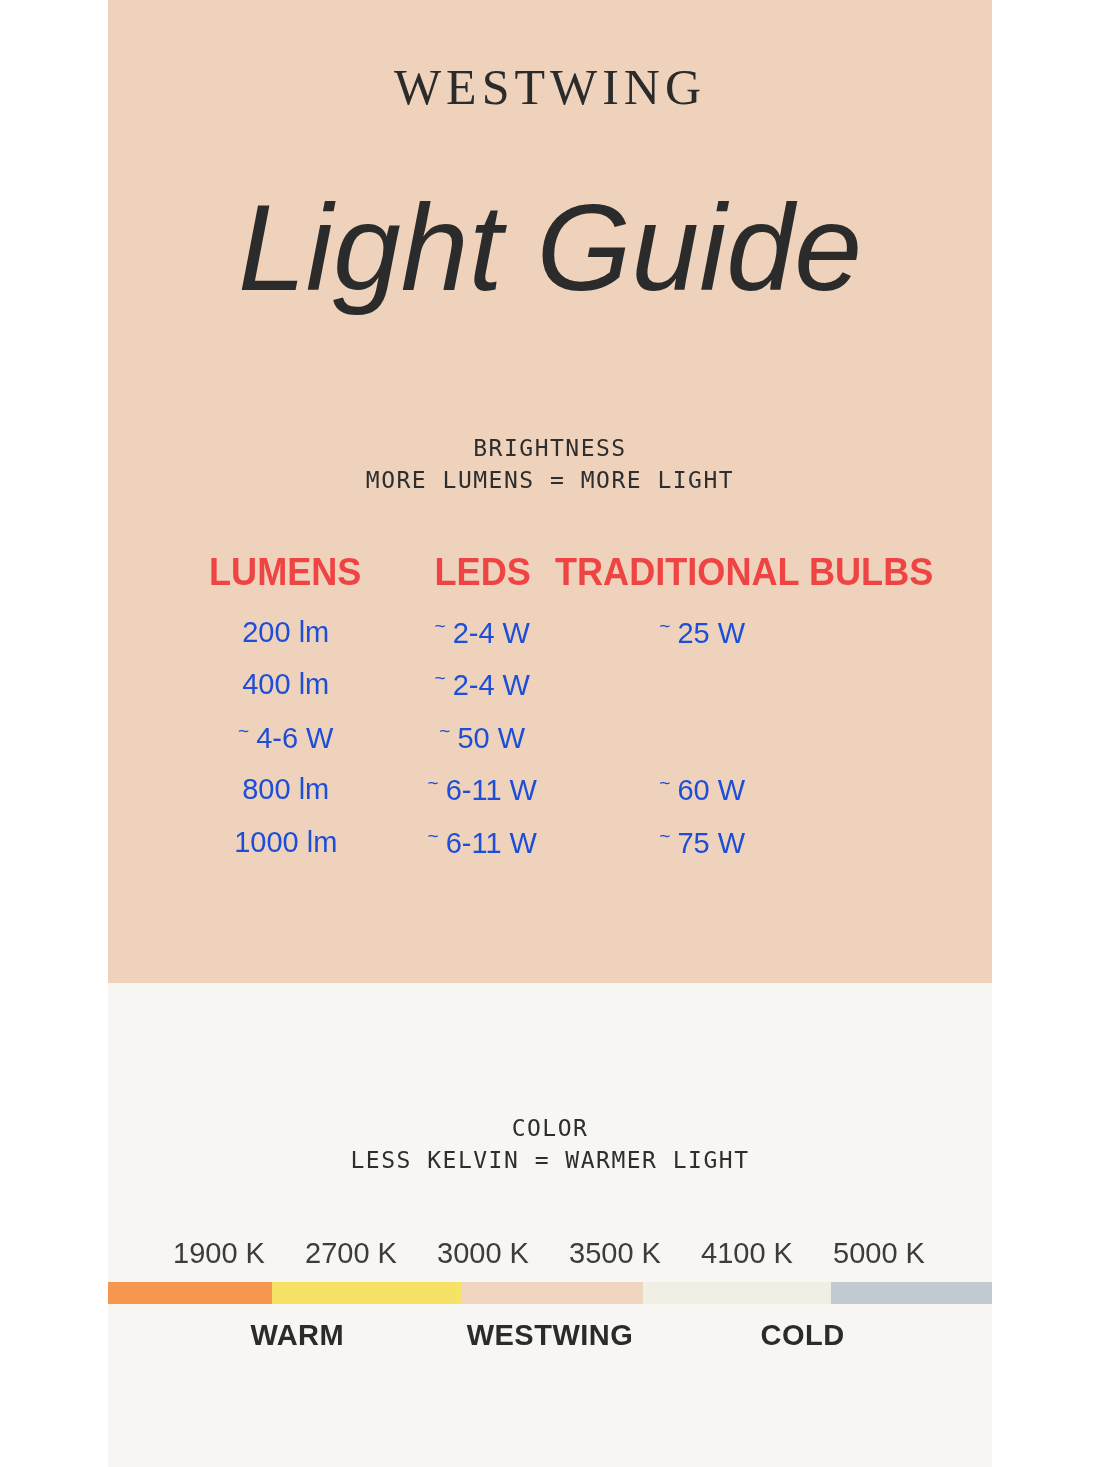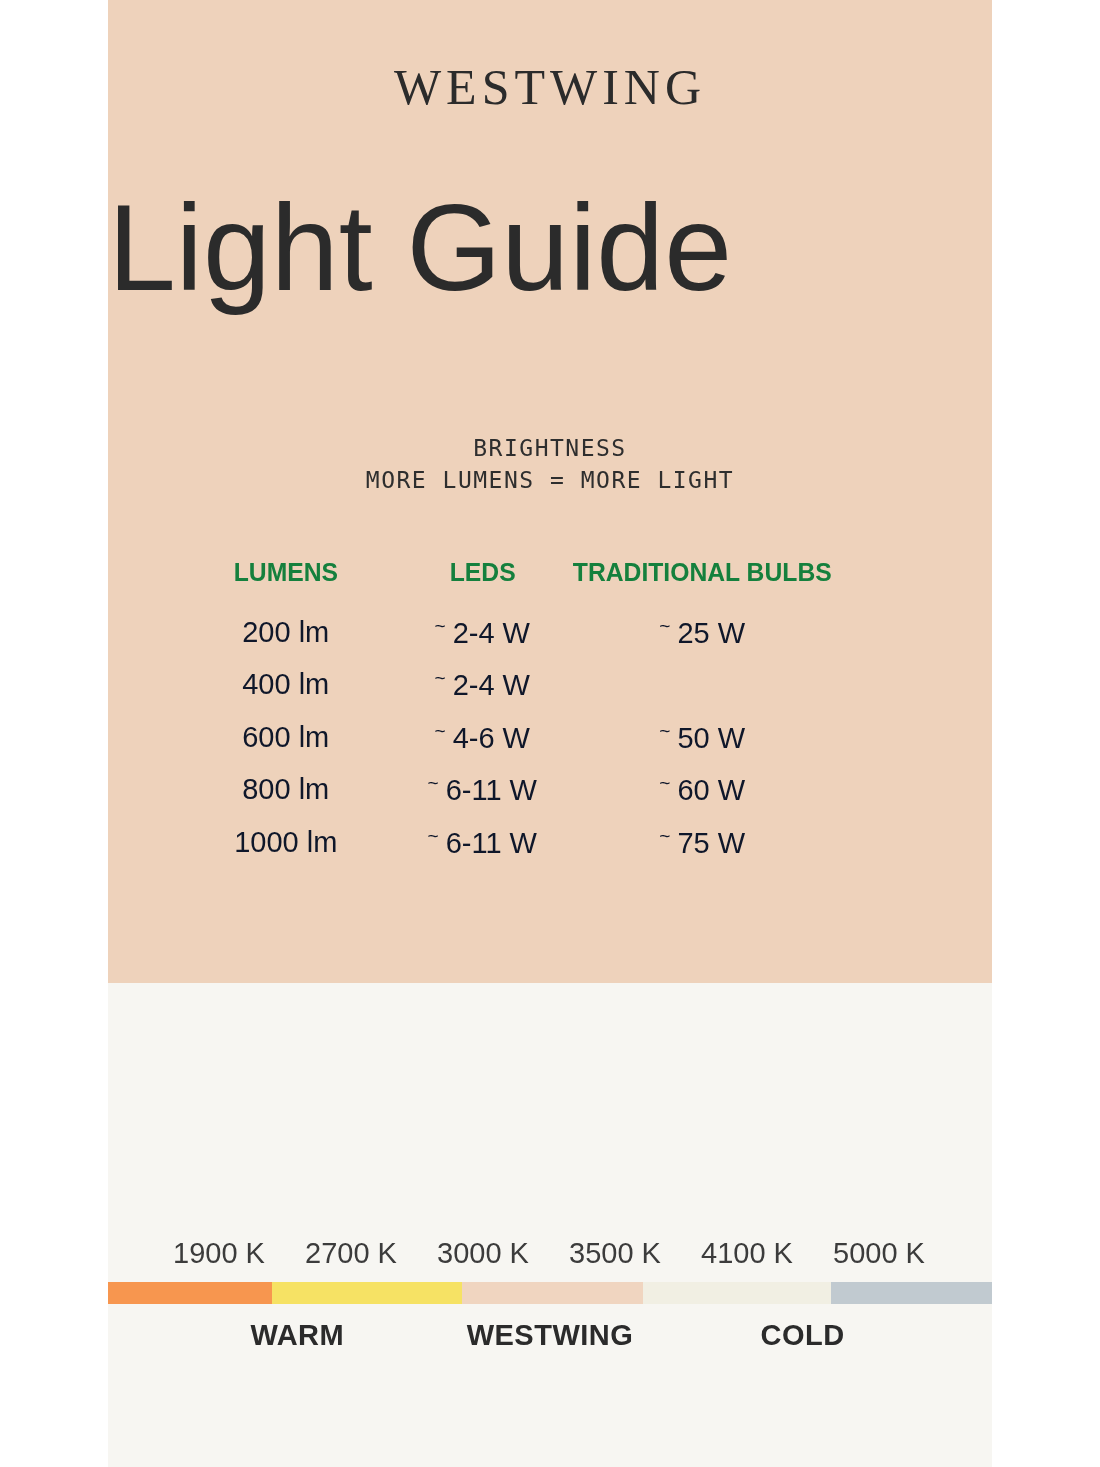--- a/index.html
+++ b/index.html
@@ -20,23 +20,24 @@
   .brand {
     position: absolute; top: 62px; left: 0; right: 0;
     text-align: center;
     font-family: "Liberation Serif", serif;
     font-size: 50px; line-height: 1; letter-spacing: 5px;
     color: #2b2b2b;
   }
   
   .title {
     position: absolute; top: 187px; left: 0; right: 0; margin: 0;
-    text-align: left;
+    text-align: center;
     font-size: 122px; font-weight: 400; line-height: 1;
     color: #2b2b2b;
+    font-style: italic;
   }
   
   .mono {
     position: absolute; left: 0; right: 0;
     text-align: center;
     font-family: "DejaVu Sans Mono", monospace;
     font-size: 23px; line-height: 32px; letter-spacing: 1.5px;
     color: #2e2e2e;
   }
   .mono-brightness { top: 432px; }
@@ -48,24 +49,24 @@
     display: grid;
     grid-template-columns: 31.8% 15% 37.4%;
     padding-left: 5%;
     height: 52.5px;
     align-items: center;
   }
   .t-row.t-head { height: 54px; align-items: start; }
   .cell {
     text-align: center;
     font-size: 29px;
-    color: #0f172a;
+    color: #1d4ed8;
     white-space: nowrap;
   }
-  .t-head .cell { font-weight: bold; font-size: 26px; color: #15803d; line-height: 40px; }
+  .t-head .cell { font-weight: bold; font-size: 38px; color: #ef4444; line-height: 40px; }
   .hdr { display: inline-block; transform: scaleX(0.95); }
   .approx {
     display: inline-block;
     font-size: 0.66em;
     vertical-align: 0.55em;
     margin-right: 7px;
   }
 
   
   .kelvin-row {
@@ -120,38 +121,41 @@
       <div class="cell"><span class="approx">~</span><span>2-4 W</span></div>
       <div class="cell"><span class="approx">~</span><span>25 W</span></div>
     </div>
 
     <div class="t-row">
       <div class="cell">400 lm</div>
       <div class="cell"><span class="approx">~</span><span>2-4 W</span></div>
     </div>
 
     <div class="t-row">
-      <div class="cell">600 lm</div>
       <div class="cell"><span class="approx">~</span><span>4-6 W</span></div>
       <div class="cell"><span class="approx">~</span><span>50 W</span></div>
     </div>
 
     <div class="t-row">
       <div class="cell">800 lm</div>
       <div class="cell"><span class="approx">~</span><span>6-11 W</span></div>
       <div class="cell"><span class="approx">~</span><span>60 W</span></div>
     </div>
 
     <div class="t-row">
       <div class="cell">1000 lm</div>
       <div class="cell"><span class="approx">~</span><span>6-11 W</span></div>
       <div class="cell"><span class="approx">~</span><span>75 W</span></div>
     </div>
   </div>
 
+  <div class="mono mono-color">
+    <div>COLOR</div>
+    <div>LESS KELVIN = WARMER LIGHT</div>
+  </div>
 
   <div class="kelvin-row">
     <div class="kl">1900 K</div>
     <div class="kl">2700 K</div>
     <div class="kl">3000 K</div>
     <div class="kl">3500 K</div>
     <div class="kl">4100 K</div>
     <div class="kl">5000 K</div>
   </div>
 

